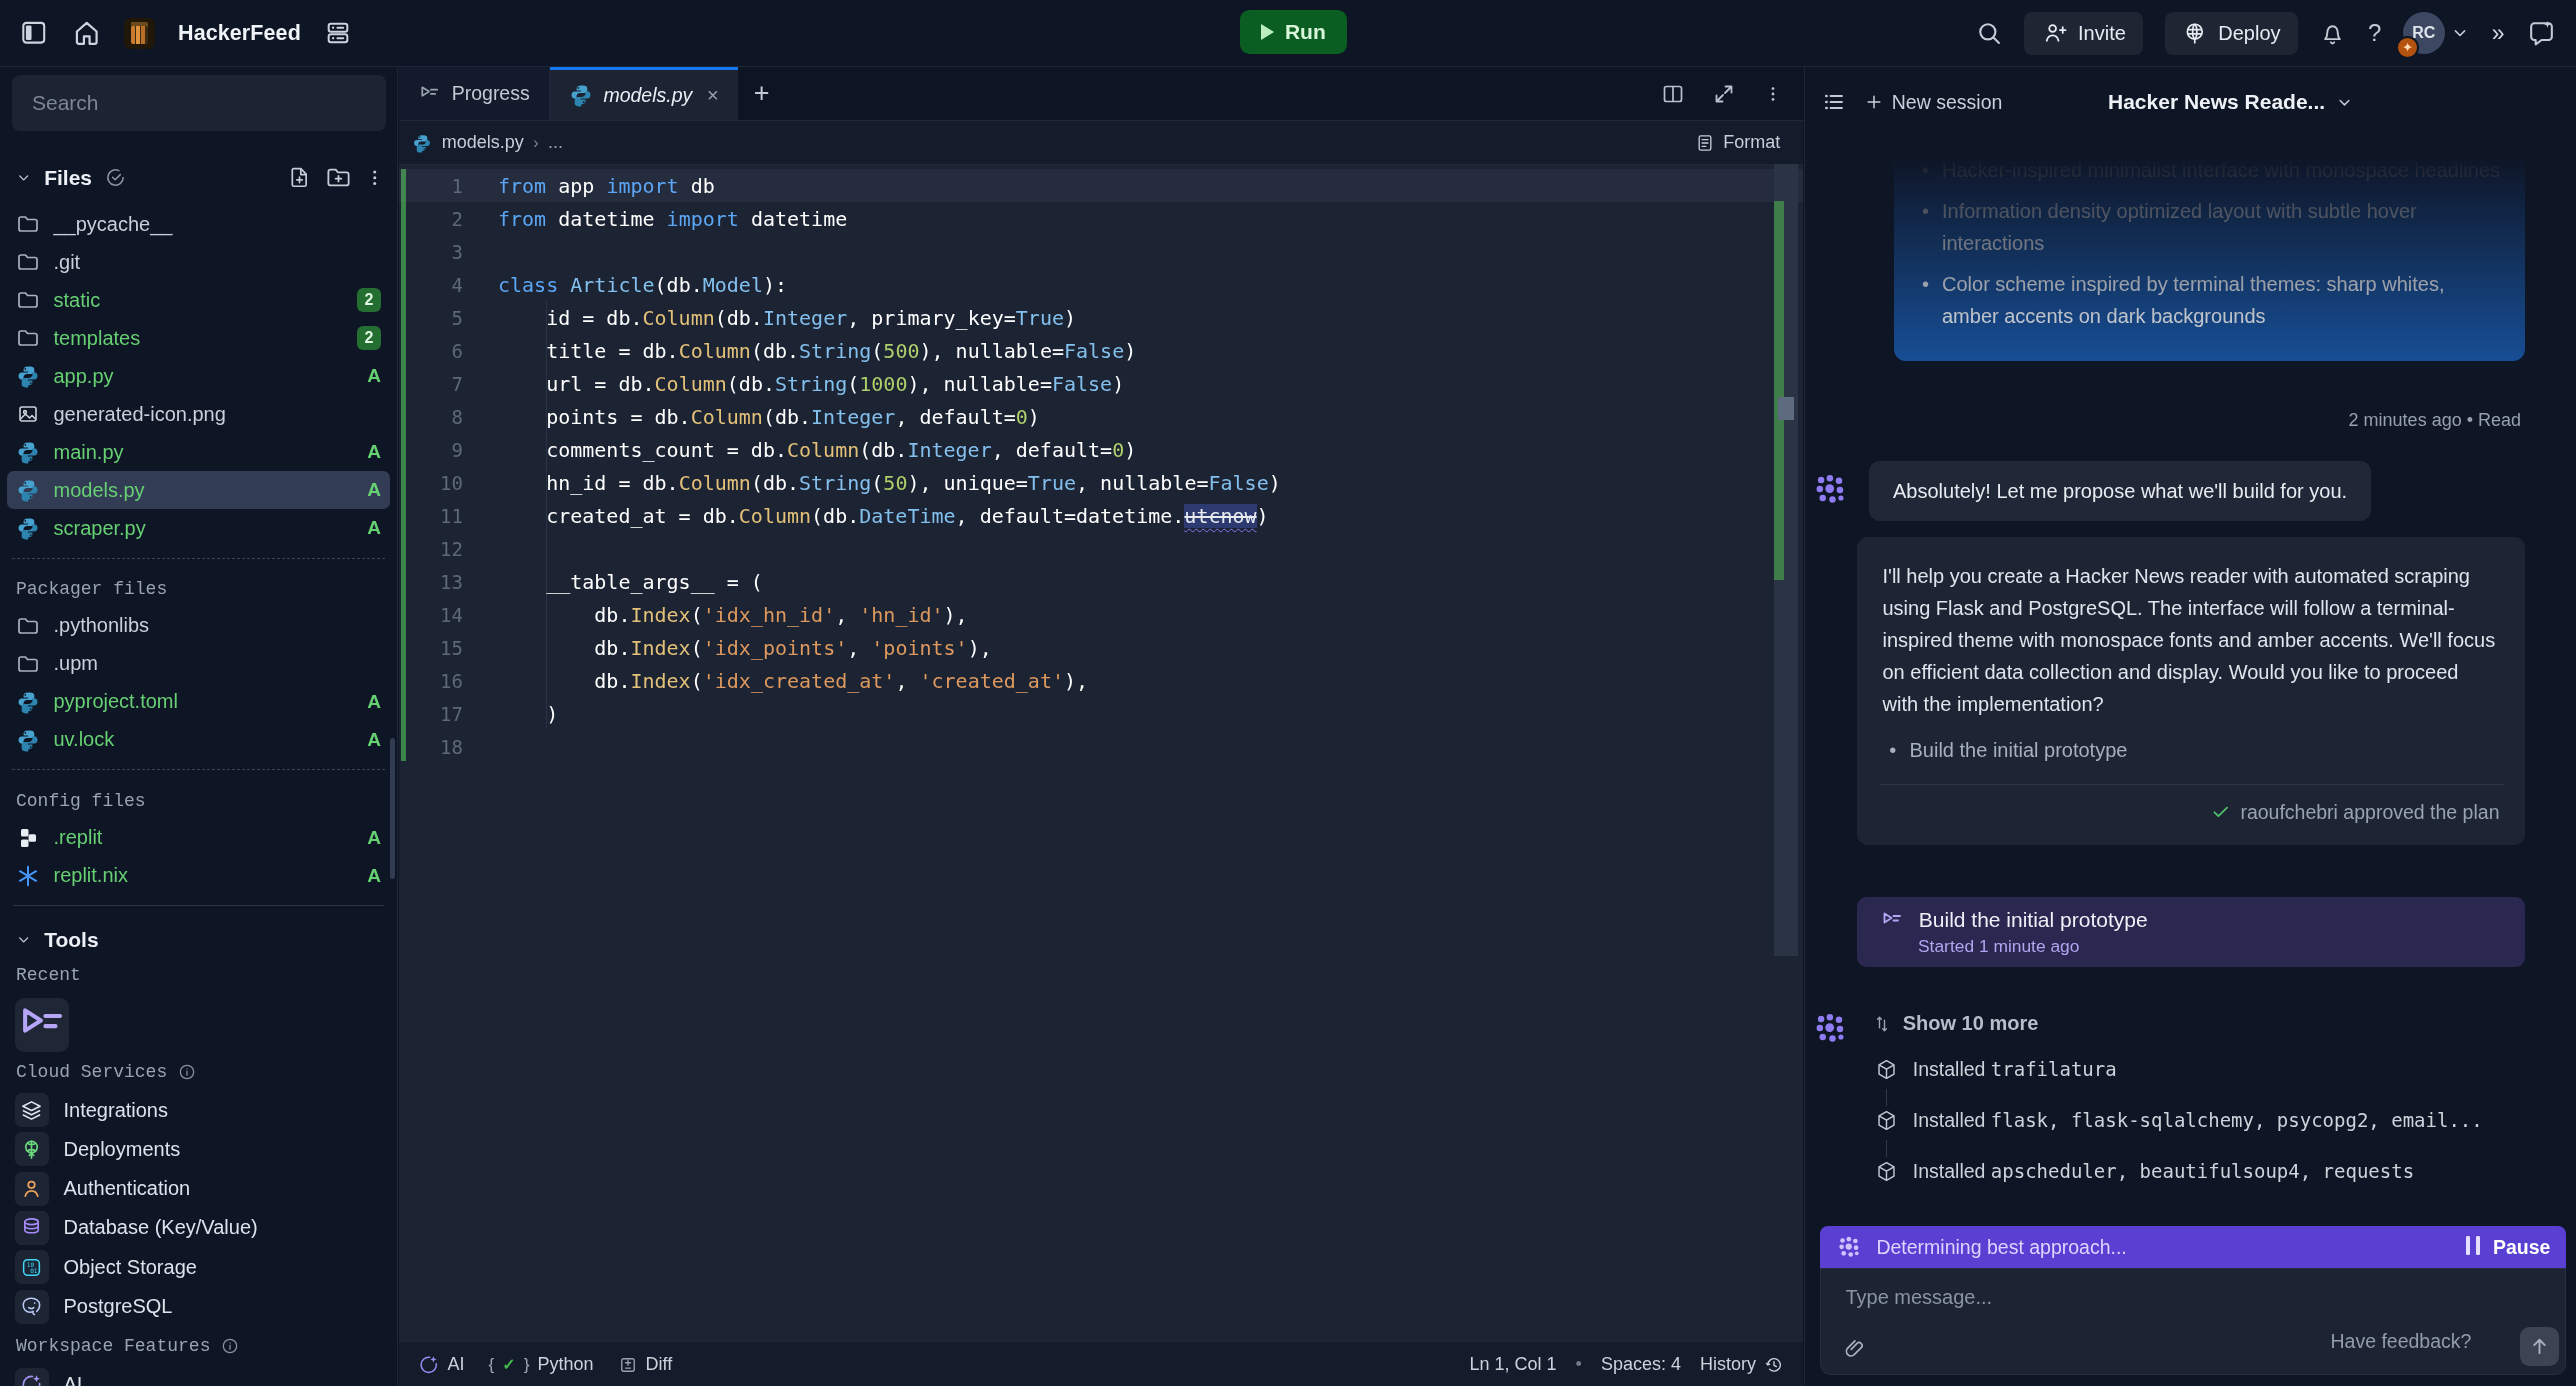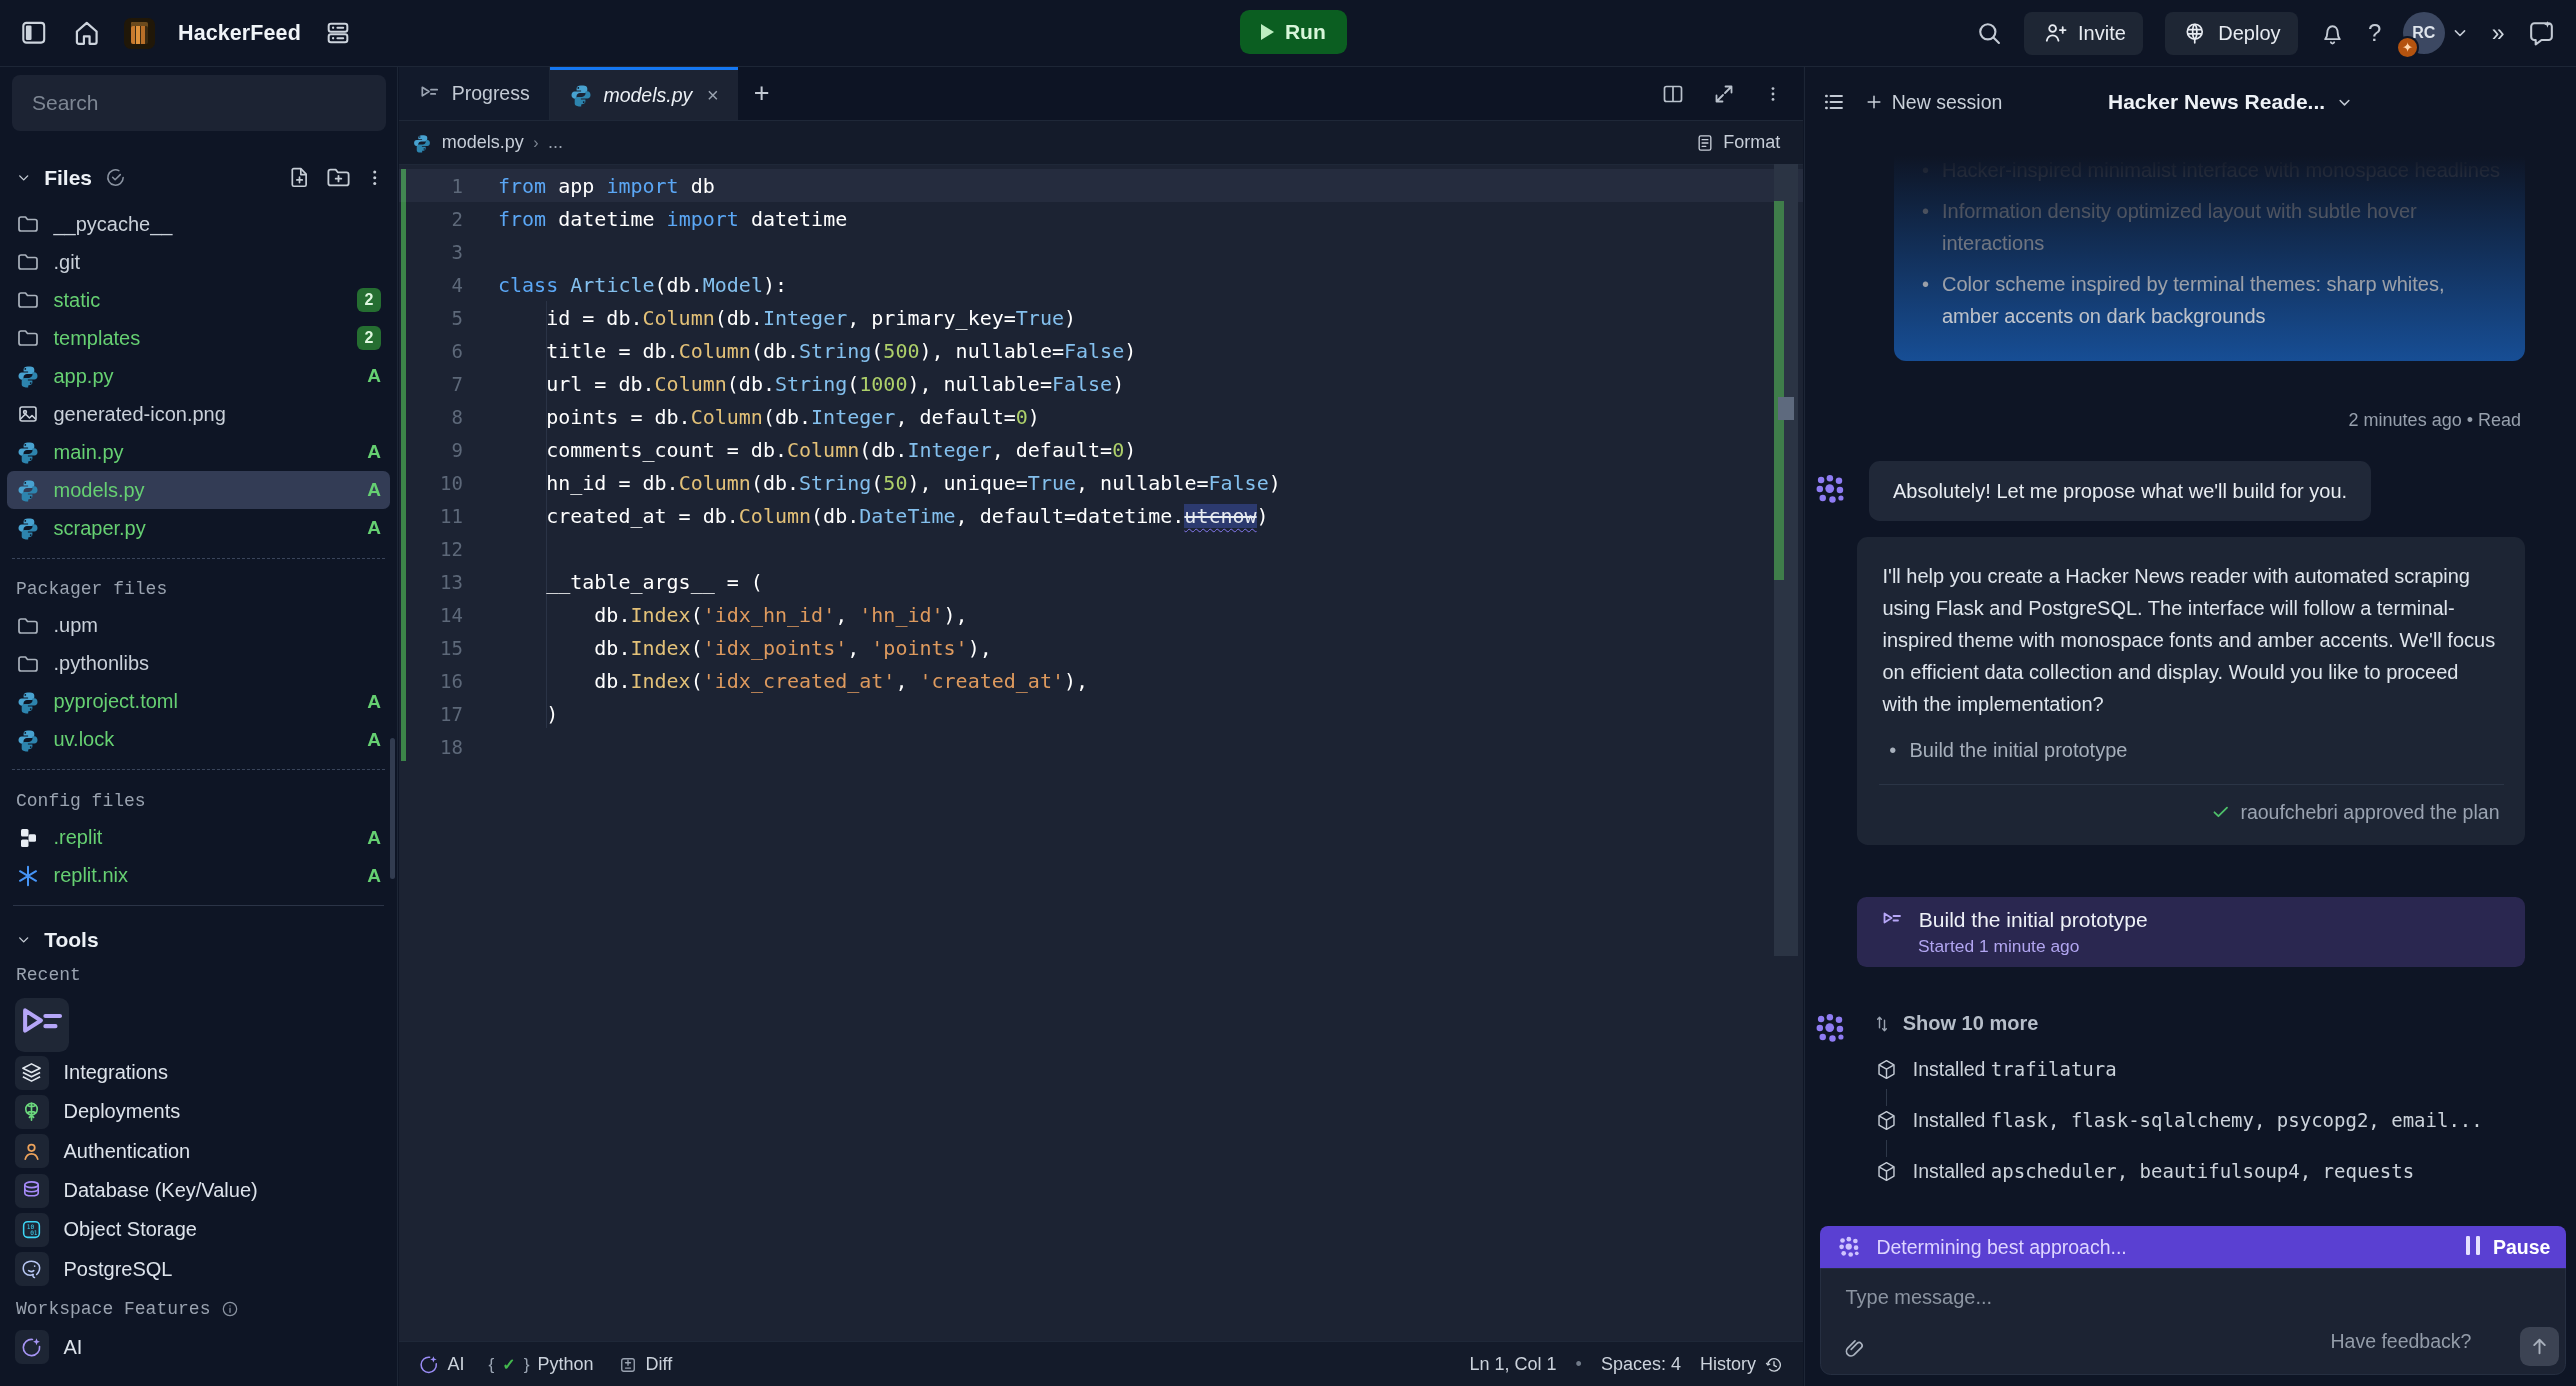--- a/index.html
+++ b/index.html
@@ -437,30 +437,30 @@
         <span class="gitmark">A</span>
       </div>
       <div class="sdivider-dashed"></div>
       <div class="slabel">Packager files</div>
       <div class="frow">
         <span class="ico" style="width: 24px;">
           <svg viewBox="0 0 24 24" width="100%" height="100%">
             <path d="M3 7c0-1.1.9-2 2-2h4.5l2 2.5H19c1.1 0 2 .9 2 2V17c0 1.1-.9 2-2 2H5c-1.1 0-2-.9-2-2V7z" fill="none" stroke="#aab2bd" stroke-width="1.7" stroke-linejoin="round"></path>
           </svg>
         </span>
+        <span class="name muted">.pythonlibs</span>
+        <span class="spacer"></span>
+      </div>
+      <div class="frow">
+        <span class="ico" style="width: 24px;">
+          <svg viewBox="0 0 24 24" width="100%" height="100%">
+            <path d="M3 7c0-1.1.9-2 2-2h4.5l2 2.5H19c1.1 0 2 .9 2 2V17c0 1.1-.9 2-2 2H5c-1.1 0-2-.9-2-2V7z" fill="none" stroke="#aab2bd" stroke-width="1.7" stroke-linejoin="round"></path>
+          </svg>
+        </span>
         <span class="name muted">.upm</span>
-        <span class="spacer"></span>
-      </div>
-      <div class="frow">
-        <span class="ico" style="width: 24px;">
-          <svg viewBox="0 0 24 24" width="100%" height="100%">
-            <path d="M3 7c0-1.1.9-2 2-2h4.5l2 2.5H19c1.1 0 2 .9 2 2V17c0 1.1-.9 2-2 2H5c-1.1 0-2-.9-2-2V7z" fill="none" stroke="#aab2bd" stroke-width="1.7" stroke-linejoin="round"></path>
-          </svg>
-        </span>
-        <span class="name muted">.pythonlibs</span>
         <span class="spacer"></span>
       </div>
       <div class="frow">
         <span class="ico" style="width: 24px;">
           <svg viewBox="0 0 24 24" width="100%" height="100%">
             <g>
               <path d="M11.8 2.6c-2.6 0-4.2 1.1-4.2 2.8v2.2h4.5v.9H5.7c-1.9 0-3.2 1.5-3.2 3.6s1.3 3.6 3.1 3.6h1.9v-2.3c0-1.9 1.6-3.3 3.5-3.3h4.5c1.6 0 2.8-1.3 2.8-2.8V5.4c0-1.7-1.6-2.8-4.1-2.8h-2.4z" fill="#48a2d0"></path>
               <path d="M12.2 21.4c2.6 0 4.2-1.1 4.2-2.8v-2.2h-4.5v-.9h6.4c1.9 0 3.2-1.5 3.2-3.6s-1.3-3.6-3.1-3.6h-1.9v2.3c0 1.9-1.6 3.3-3.5 3.3H8.5c-1.6 0-2.8 1.3-2.8 2.8v3.9c0 1.7 1.6 2.8 4.1 2.8h2.4z" fill="#2d84ae"></path>
               <circle cx="9.3" cy="4.9" r=".9" fill="#0e1525"></circle>
               <circle cx="14.7" cy="19.1" r=".9" fill="#0e1525"></circle>
@@ -524,20 +524,31 @@
         <span>Tools</span>
       </div>
       <div class="slabel">Recent</div>
       <div id="recent-tool">
         <svg viewBox="0 0 24 24" width="100%" height="100%">
           <g fill="none" stroke="currentColor" stroke-width="1.8" stroke-linejoin="round">
             <path d="M4.5 5.5l7 4.5-7 4.5v-9z"></path>
             <path d="M13.5 8h6.5M13.5 12.5h4.5" stroke-linecap="round"></path>
           </g>
         </svg>
+      </div>
+      <div class="slabel">
+        <span>Cloud Services</span>
+        <span class="ico" style="width: 20px; color: rgb(138, 147, 161);">
+          <svg viewBox="0 0 24 24" width="100%" height="100%">
+            <g fill="none" stroke="currentColor" stroke-width="1.5" stroke-linecap="round">
+              <circle cx="12" cy="12" r="8"></circle>
+              <path d="M12 11v5M12 8.1v.2"></path>
+            </g>
+          </svg>
+        </span>
       </div>
       <div class="svc-row">
         <span class="svc-tile">
           <span class="ico" style="width: 23px; color: rgb(223, 229, 236);">
             <svg viewBox="0 0 24 24" width="100%" height="100%">
               <g fill="none" stroke="#dfe5ec" stroke-width="1.7" stroke-linejoin="round">
                 <path d="M12 3l9 4.5-9 4.5L3 7.5 12 3z"></path>
                 <path d="M3 12l9 4.5 9-4.5"></path>
                 <path d="M3 16.5L12 21l9-4.5"></path>
               </g>

